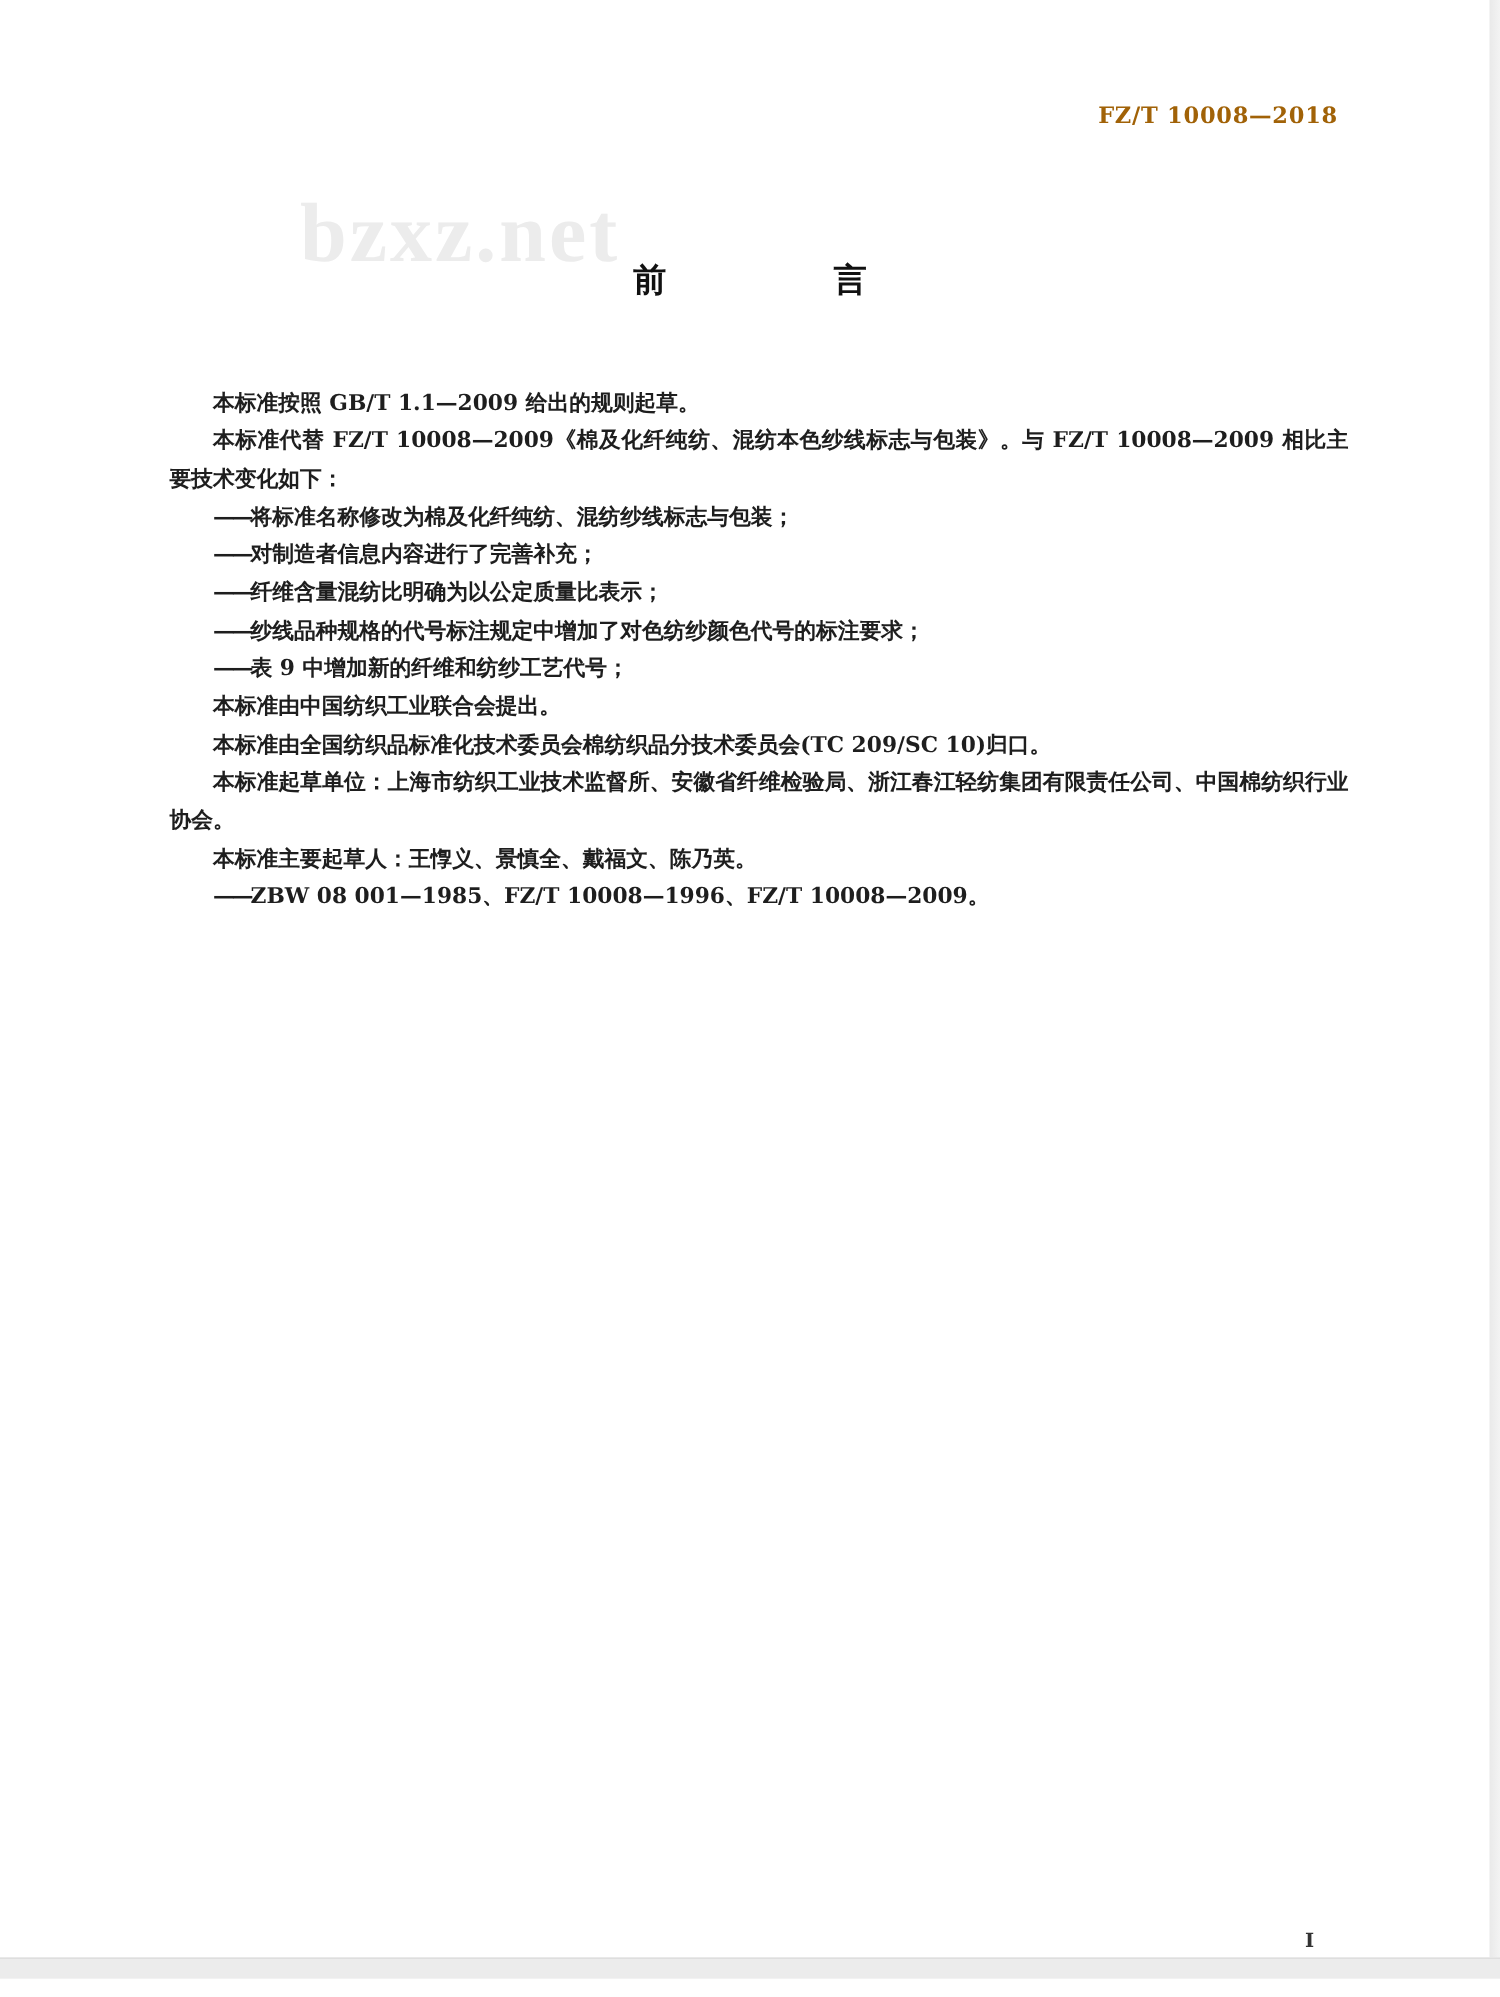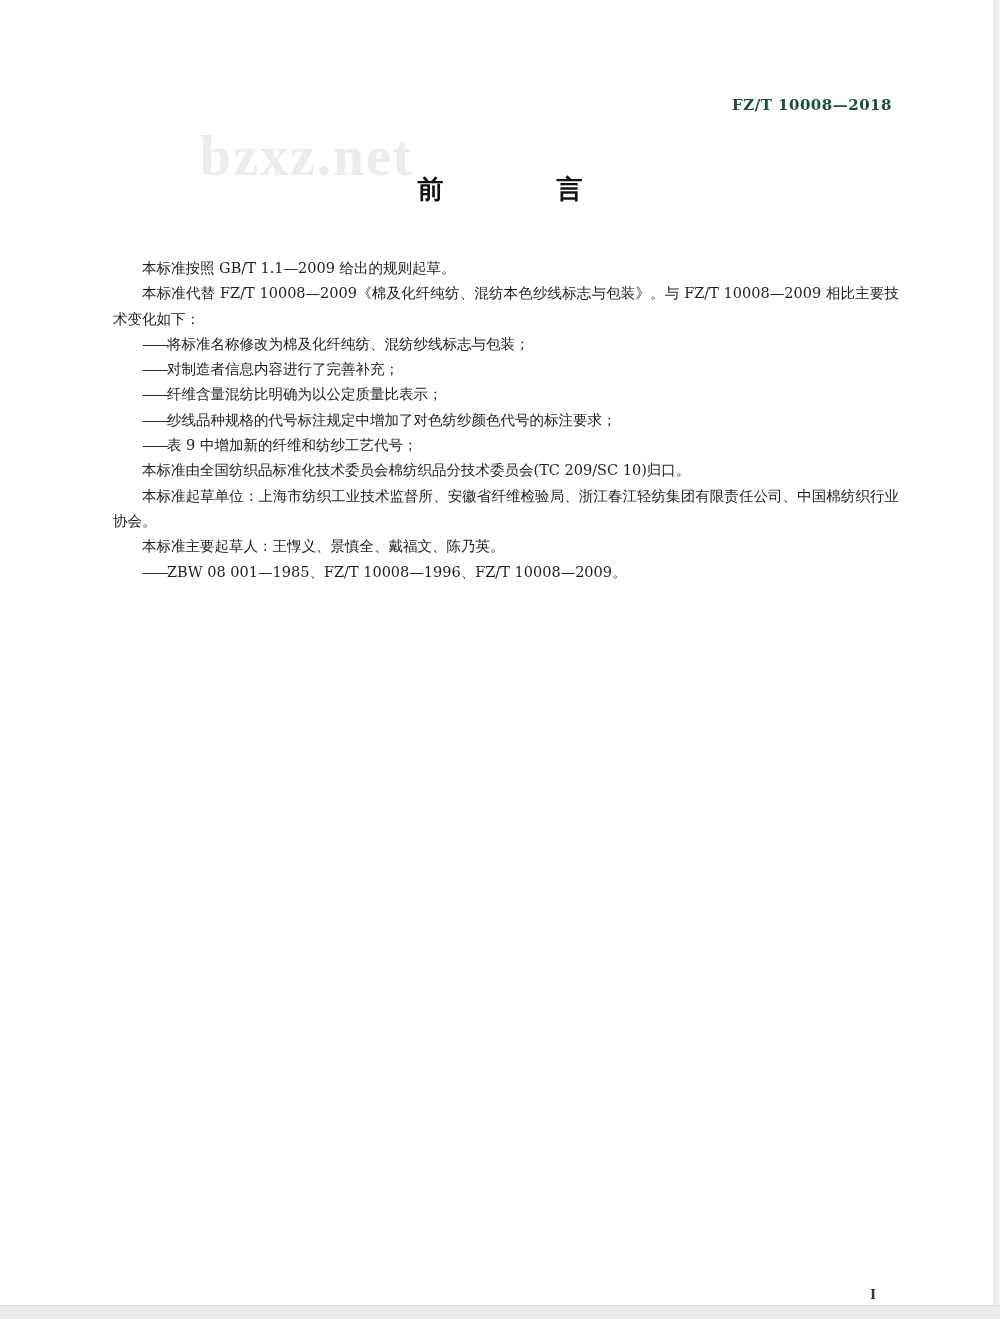--- a/index.html
+++ b/index.html
@@ -5,30 +5,30 @@
   html, body { margin: 0; padding: 0; background: #ffffff; }
   body { width: 1000px; height: 1331px; position: relative; overflow: hidden;
          font-family: "DejaVu Serif", "Liberation Serif", serif; color: #1a1a1a; }
   .page { position: absolute; left: 0; top: 0; width: 995px; height: 1305px; background: #fff; }
   .page-right-edge { position: absolute; left: 993px; top: 0; width: 7px; height: 1305px;
          background: linear-gradient(to right, #e9e9e9, #f3f3f3); }
   .page-gap { position: absolute; left: 0; top: 1305px; width: 1000px; height: 13px;
          background: #ececec; border-top: 1px solid #dedede; border-bottom: 1px solid #dedede; }
   .next-page { position: absolute; left: 0; top: 1319px; width: 1000px; height: 12px; background: #fff; }
 
-  .std-code { position: absolute; right: 103px; top: 96px; font-size: 15px; font-weight: bold;
-         letter-spacing: 0.5px; color: #14532d; }
+  .std-code { position: absolute; right: 103px; top: 68px; font-size: 15px; font-weight: bold;
+         letter-spacing: 0.5px; color: #a16207; }
   .watermark { position: absolute; left: 200px; top: 128px; font-family: Liberation Serif, serif;
          font-weight: bold; font-size: 56px; color: #ececec; letter-spacing: 2px; line-height: 1; }
   .title { position: absolute; left: 0; top: 172px; width: 1000px; text-align: center;
-         font-family: "DejaVu Sans", "Liberation Sans", sans-serif; font-size: 26px; font-weight: bold;
+         font-family: "DejaVu Sans", "Liberation Sans", sans-serif; font-size: 22px; font-weight: bold;
          letter-spacing: 52px; color: #111; padding-left: 52px; box-sizing: border-box; }
 
   .body-text { position: absolute; left: 113px; top: 256px; width: 786px; font-size: 14.5px;
-         line-height: 25.3px; font-weight: normal; color: #1e1e1e; }
+         line-height: 25.3px; font-weight: bold; color: #1e1e1e; }
   .p { margin: 0; text-indent: 29px; text-align: justify; }
   .dash-item { margin: 0; padding-left: 29px; }
   .dash { display: inline-block; letter-spacing: -2px; }
 
   .page-number { position: absolute; left: 870px; top: 1287px; font-size: 13px; font-weight: bold; color: #333; }
 </style>
 </head>
 <body>
 
 <div class="page">
@@ -41,20 +41,21 @@
     <p class="p">本标准代替 FZ/T 10008—2009《棉及化纤纯纺、混纺本色纱线标志与包装》。与 FZ/T 10008—2009 相比主要技术变化如下：</p>
 
     <div>
       <p class="dash-item"><span class="dash">——</span><span>将标准名称修改为棉及化纤纯纺、混纺纱线标志与包装；</span></p>
       <p class="dash-item"><span class="dash">——</span><span>对制造者信息内容进行了完善补充；</span></p>
       <p class="dash-item"><span class="dash">——</span><span>纤维含量混纺比明确为以公定质量比表示；</span></p>
       <p class="dash-item"><span class="dash">——</span><span>纱线品种规格的代号标注规定中增加了对色纺纱颜色代号的标注要求；</span></p>
       <p class="dash-item"><span class="dash">——</span><span>表 9 中增加新的纤维和纺纱工艺代号；</span></p>
     </div>
 
+    <p class="p">本标准由中国纺织工业联合会提出。</p>
     <p class="p">本标准由全国纺织品标准化技术委员会棉纺织品分技术委员会(TC 209/SC 10)归口。</p>
     <p class="p">本标准起草单位：上海市纺织工业技术监督所、安徽省纤维检验局、浙江春江轻纺集团有限责任公司、中国棉纺织行业协会。</p>
     <p class="p">本标准主要起草人：王惸义、景慎全、戴福文、陈乃英。</p>
     <p class="dash-item"><span class="dash">——</span><span>ZBW 08 001—1985、FZ/T 10008—1996、FZ/T 10008—2009。</span></p>
   </div>
 
   <div class="page-number">I</div>
 </div>
 
 <div class="page-right-edge"></div>

